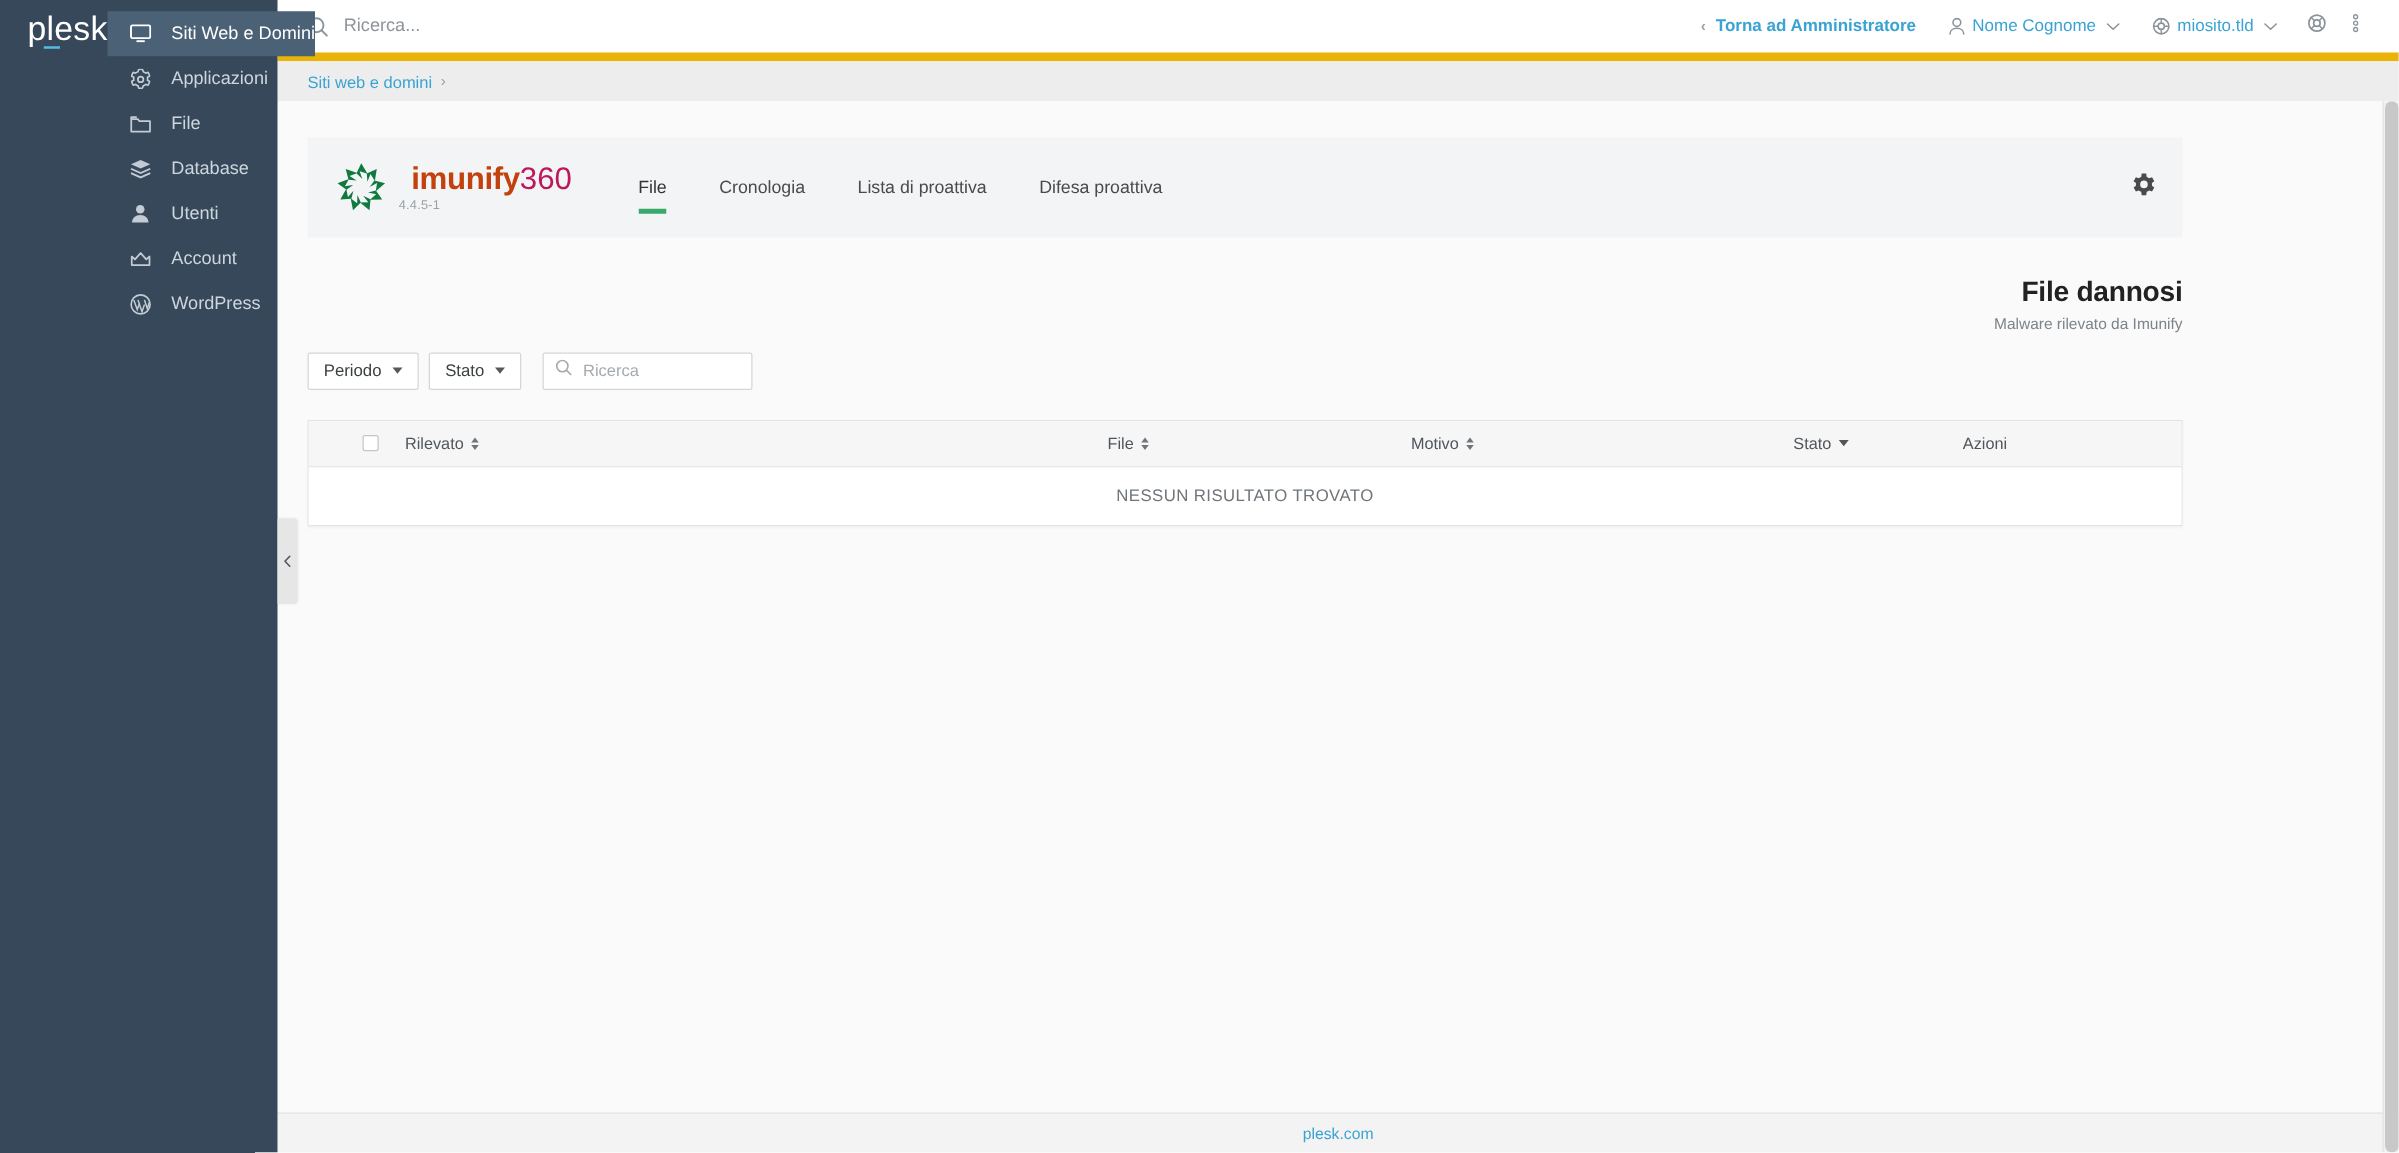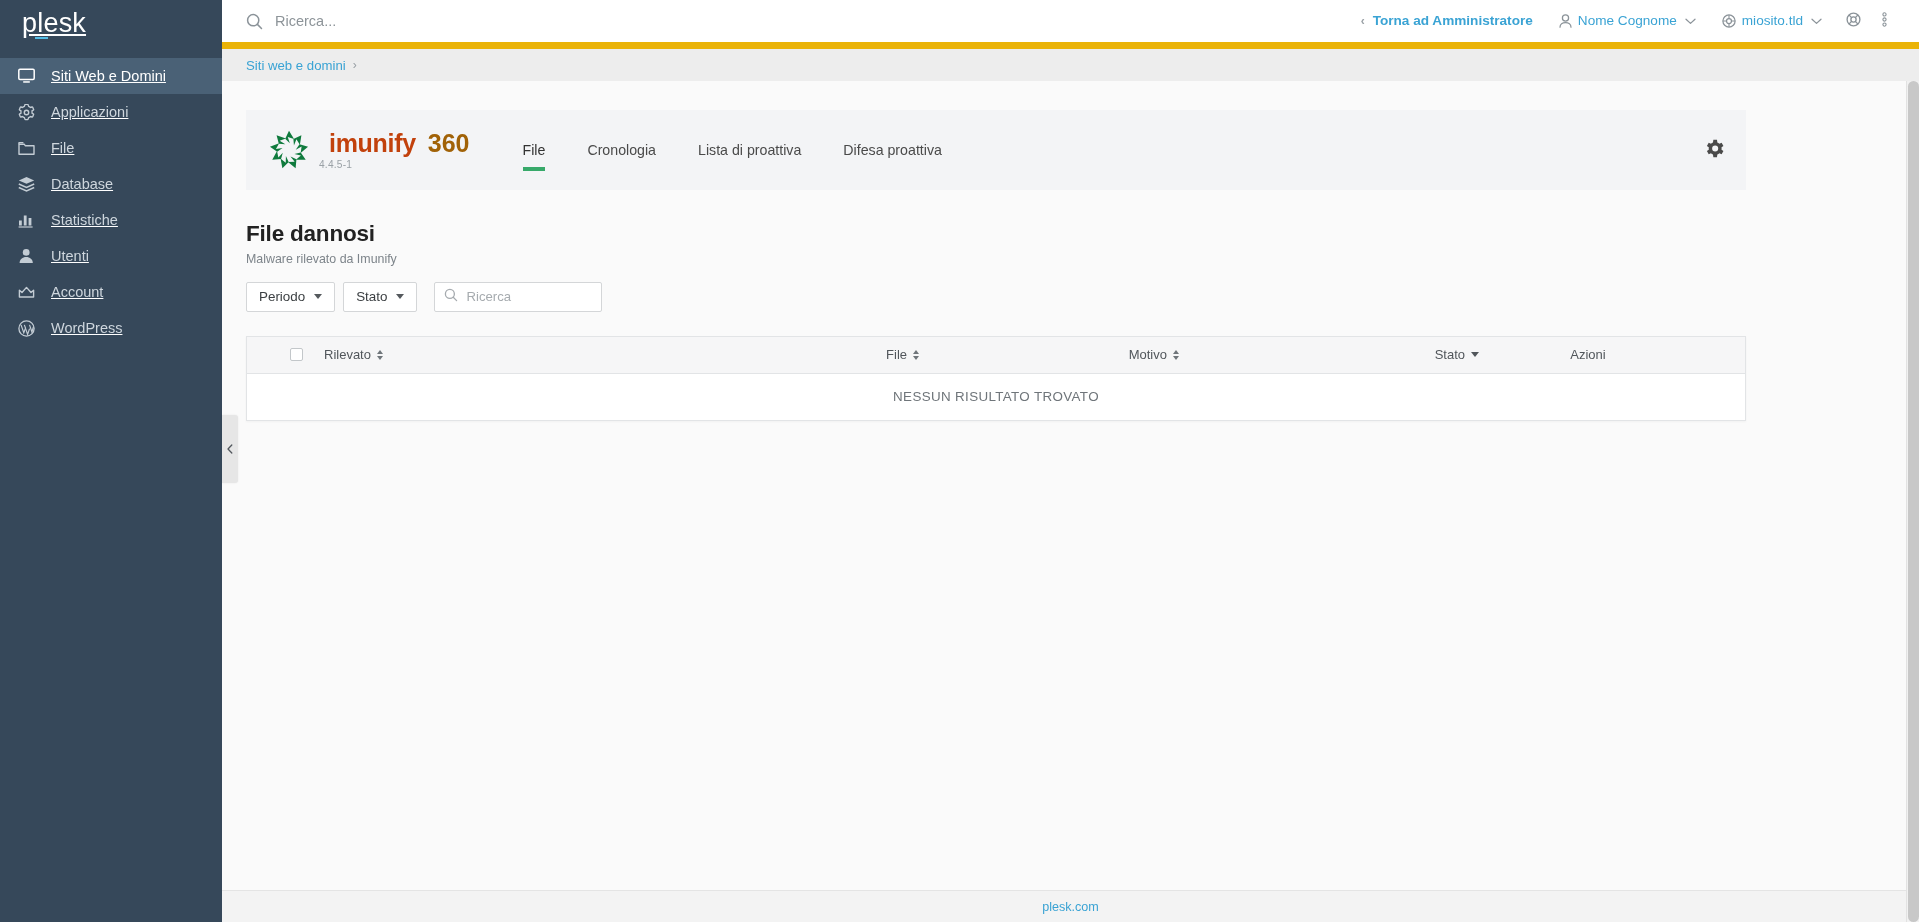--- a/index.html
+++ b/index.html
@@ -19,24 +19,22 @@
     background: #fafafa;
   }
 
   
   .sidebar {
     width: 222px;
     min-width: 222px;
     background: #36485a;
     color: #ffffff;
     display: flex;
-    flex-direction: column;
     position: relative;
     z-index: 30;
-    text-decoration: underline;
   }
   .brand {
     height: 49px;
     display: flex;
     align-items: center;
     padding: 0 0 0 22px;
     position: relative;
   }
   .brand-text {
     font-size: 27px;
@@ -221,21 +219,21 @@
   .logo-mark { width: 42px; height: 42px; display: block; }
   .logo-words { display: flex; flex-direction: column; justify-content: center; }
   .logo-type {
     display: flex;
     align-items: baseline;
     line-height: 1;
     font-size: 25px;
     letter-spacing: -0.3px;
   }
   .logo-imunify { color: #c2410c; font-weight: 700; margin-left: 10px; }
-  .logo-360 { color: #a16207; font-weight: 700; letter-spacing: 0px; margin-left: 12px; }
+  .logo-360 { color: #be185d; font-weight: 400; letter-spacing: 0px; }
   .logo-ver {
     font-size: 10.2px;
     color: #9aa1a6;
     margin-top: 3px;
     letter-spacing: 0.2px;
   }
 
   .imu-tabs {
     display: flex;
     align-items: stretch;
@@ -261,21 +259,21 @@
   }
   .imu-gear {
     margin-left: auto;
     display: flex;
     align-items: center;
     cursor: pointer;
     color: #4a4a4a;
   }
 
   
-  .page-head { margin-top: 31px; }
+  .page-head { margin-top: 31px; text-align: right; }
   .page-title {
     font-size: 22.5px;
     font-weight: 700;
     color: #222222;
     margin: 0;
     line-height: 1.15;
     letter-spacing: -0.2px;
   }
   .page-sub {
     margin-top: 5px;
@@ -483,31 +481,20 @@
         <span class="nav-ico">
           <svg width="17" height="16" viewBox="0 0 17 16" fill="#c3ccd4">
             <path d="M8.5 1L.8 4.4l7.7 3.4 7.7-3.4L8.5 1z"></path>
             <path d="M.8 8l7.7 3.4L16.2 8" stroke="#c3ccd4" stroke-width="1.5" fill="none"></path>
             <path d="M.8 11.5l7.7 3.4 7.7-3.4" stroke="#c3ccd4" stroke-width="1.5" fill="none"></path>
           </svg>
         </span>
         <span class="nav-label">Database</span>
       </div>
 
-      <div class="nav-item">
-        <span class="nav-ico">
-          <svg width="17" height="15" viewBox="0 0 17 15" fill="#c3ccd4">
-            <rect x="1" y="7.5" width="2.8" height="5"></rect>
-            <rect x="5.8" y="2.5" width="2.8" height="10"></rect>
-            <rect x="10.6" y="5" width="2.8" height="7.5"></rect>
-            <rect x="0.6" y="13.4" width="14" height="1.2"></rect>
-          </svg>
-        </span>
-        <span class="nav-label">Statistiche</span>
-      </div>
 
       <div class="nav-item">
         <span class="nav-ico">
           <svg width="17" height="16" viewBox="0 0 17 16" fill="#c3ccd4">
             <circle cx="8.2" cy="4.4" r="3.4"></circle>
             <path d="M1.6 15c0-3.6 2.9-6 6.6-6s6.6 2.4 6.6 6z"></path>
           </svg>
         </span>
         <span class="nav-label">Utenti</span>
       </div>

